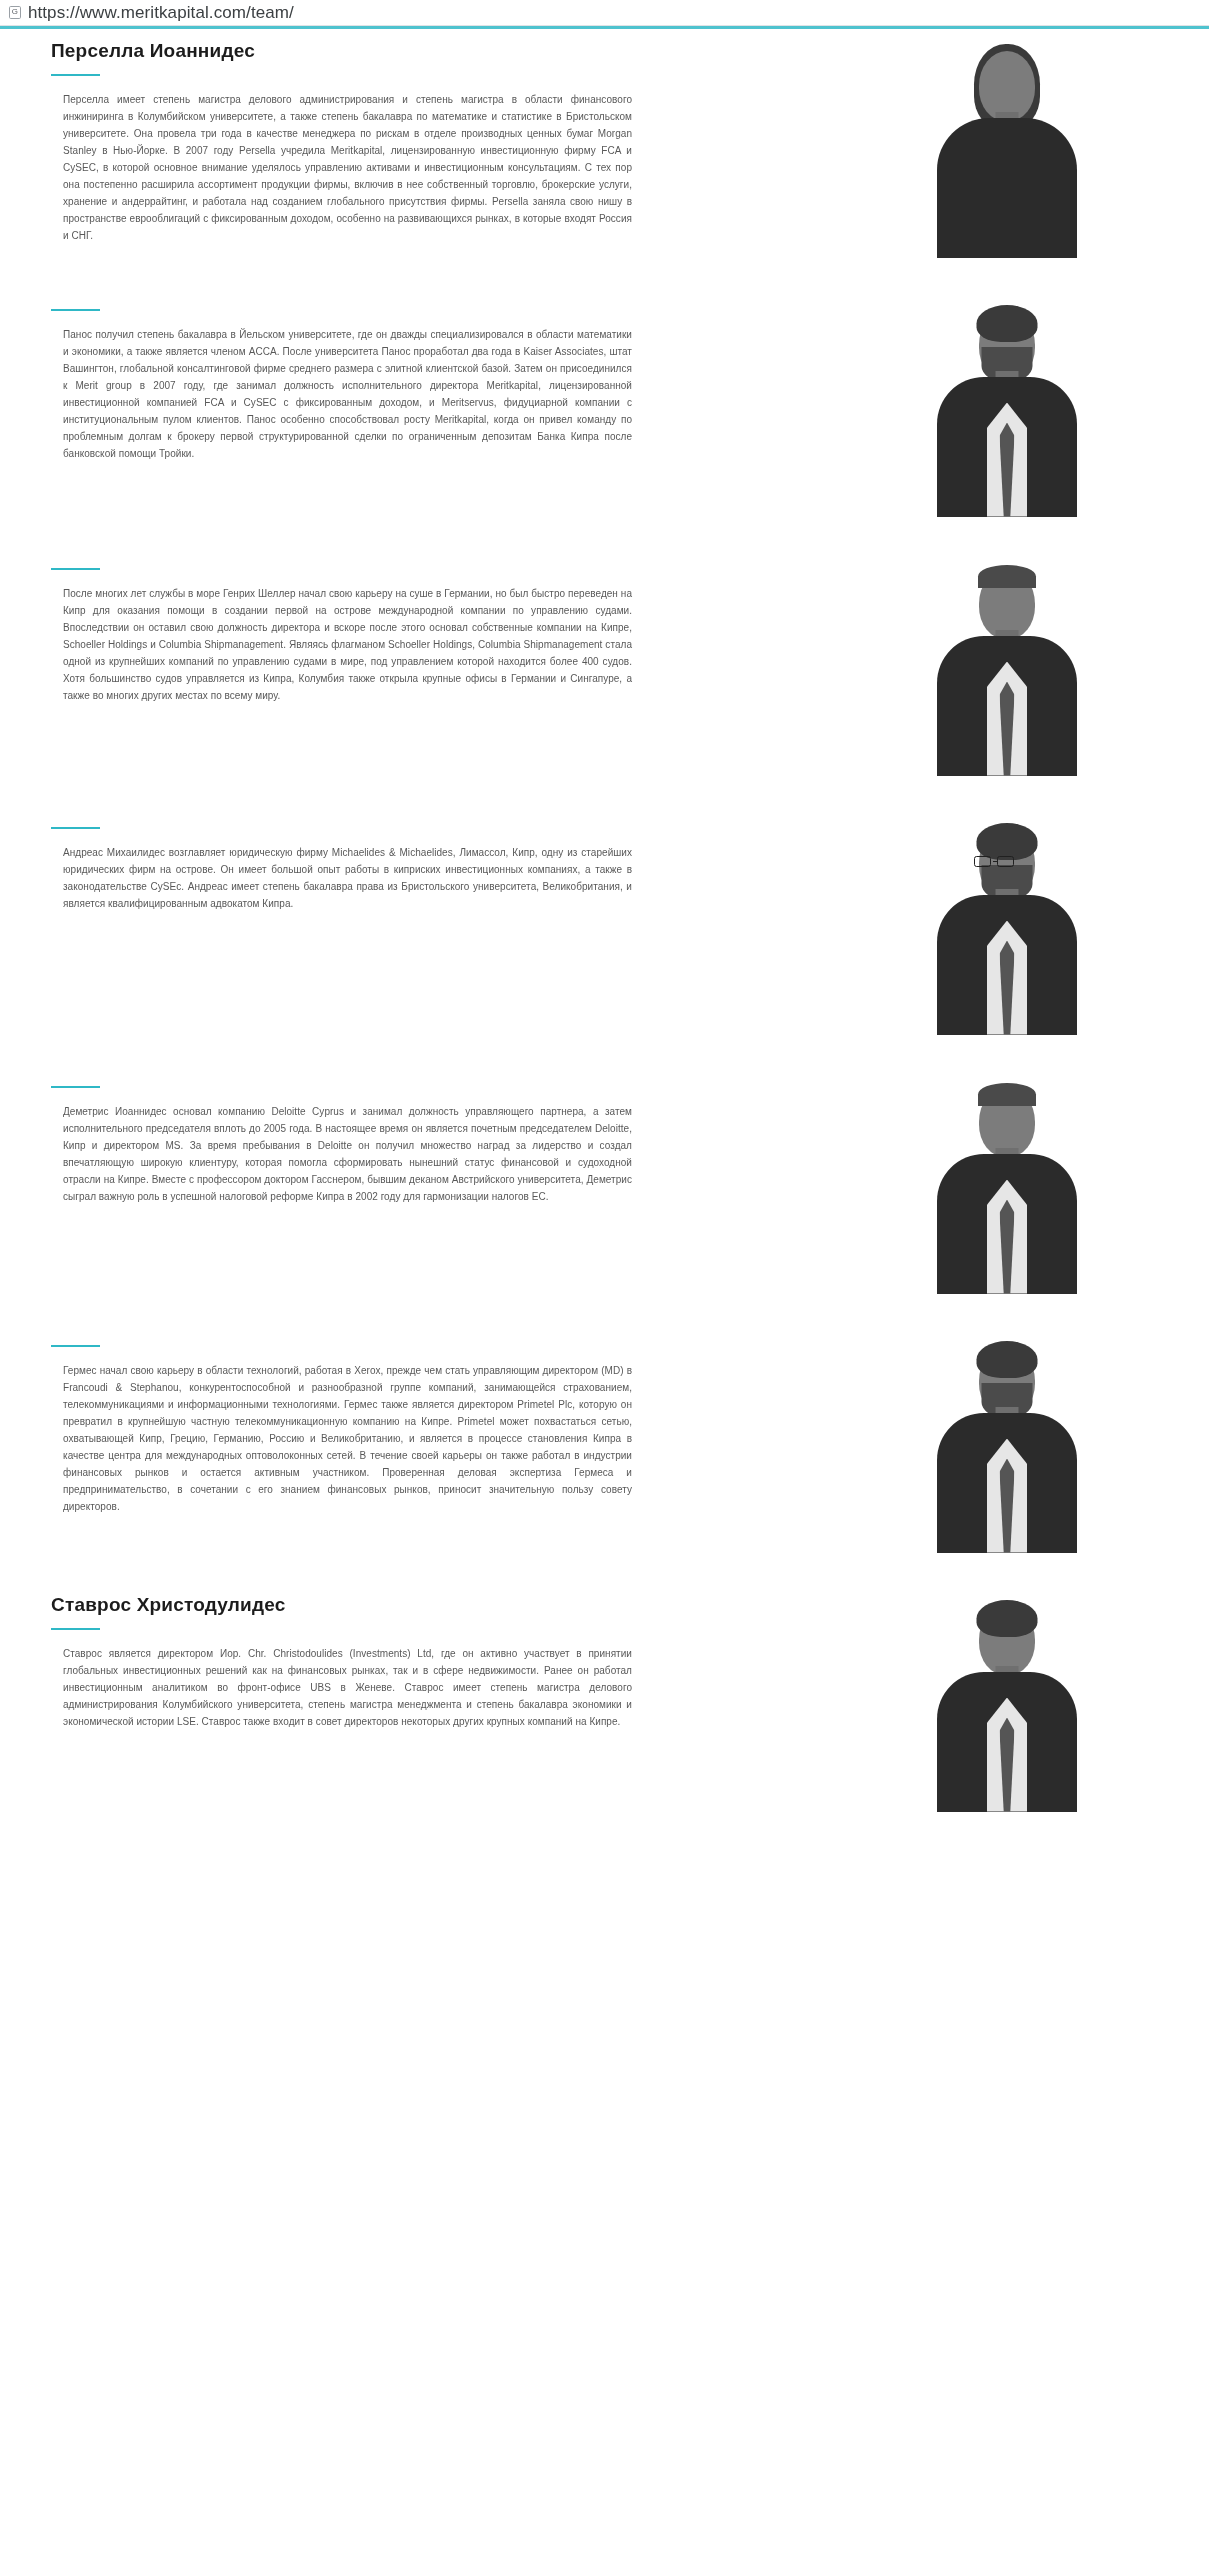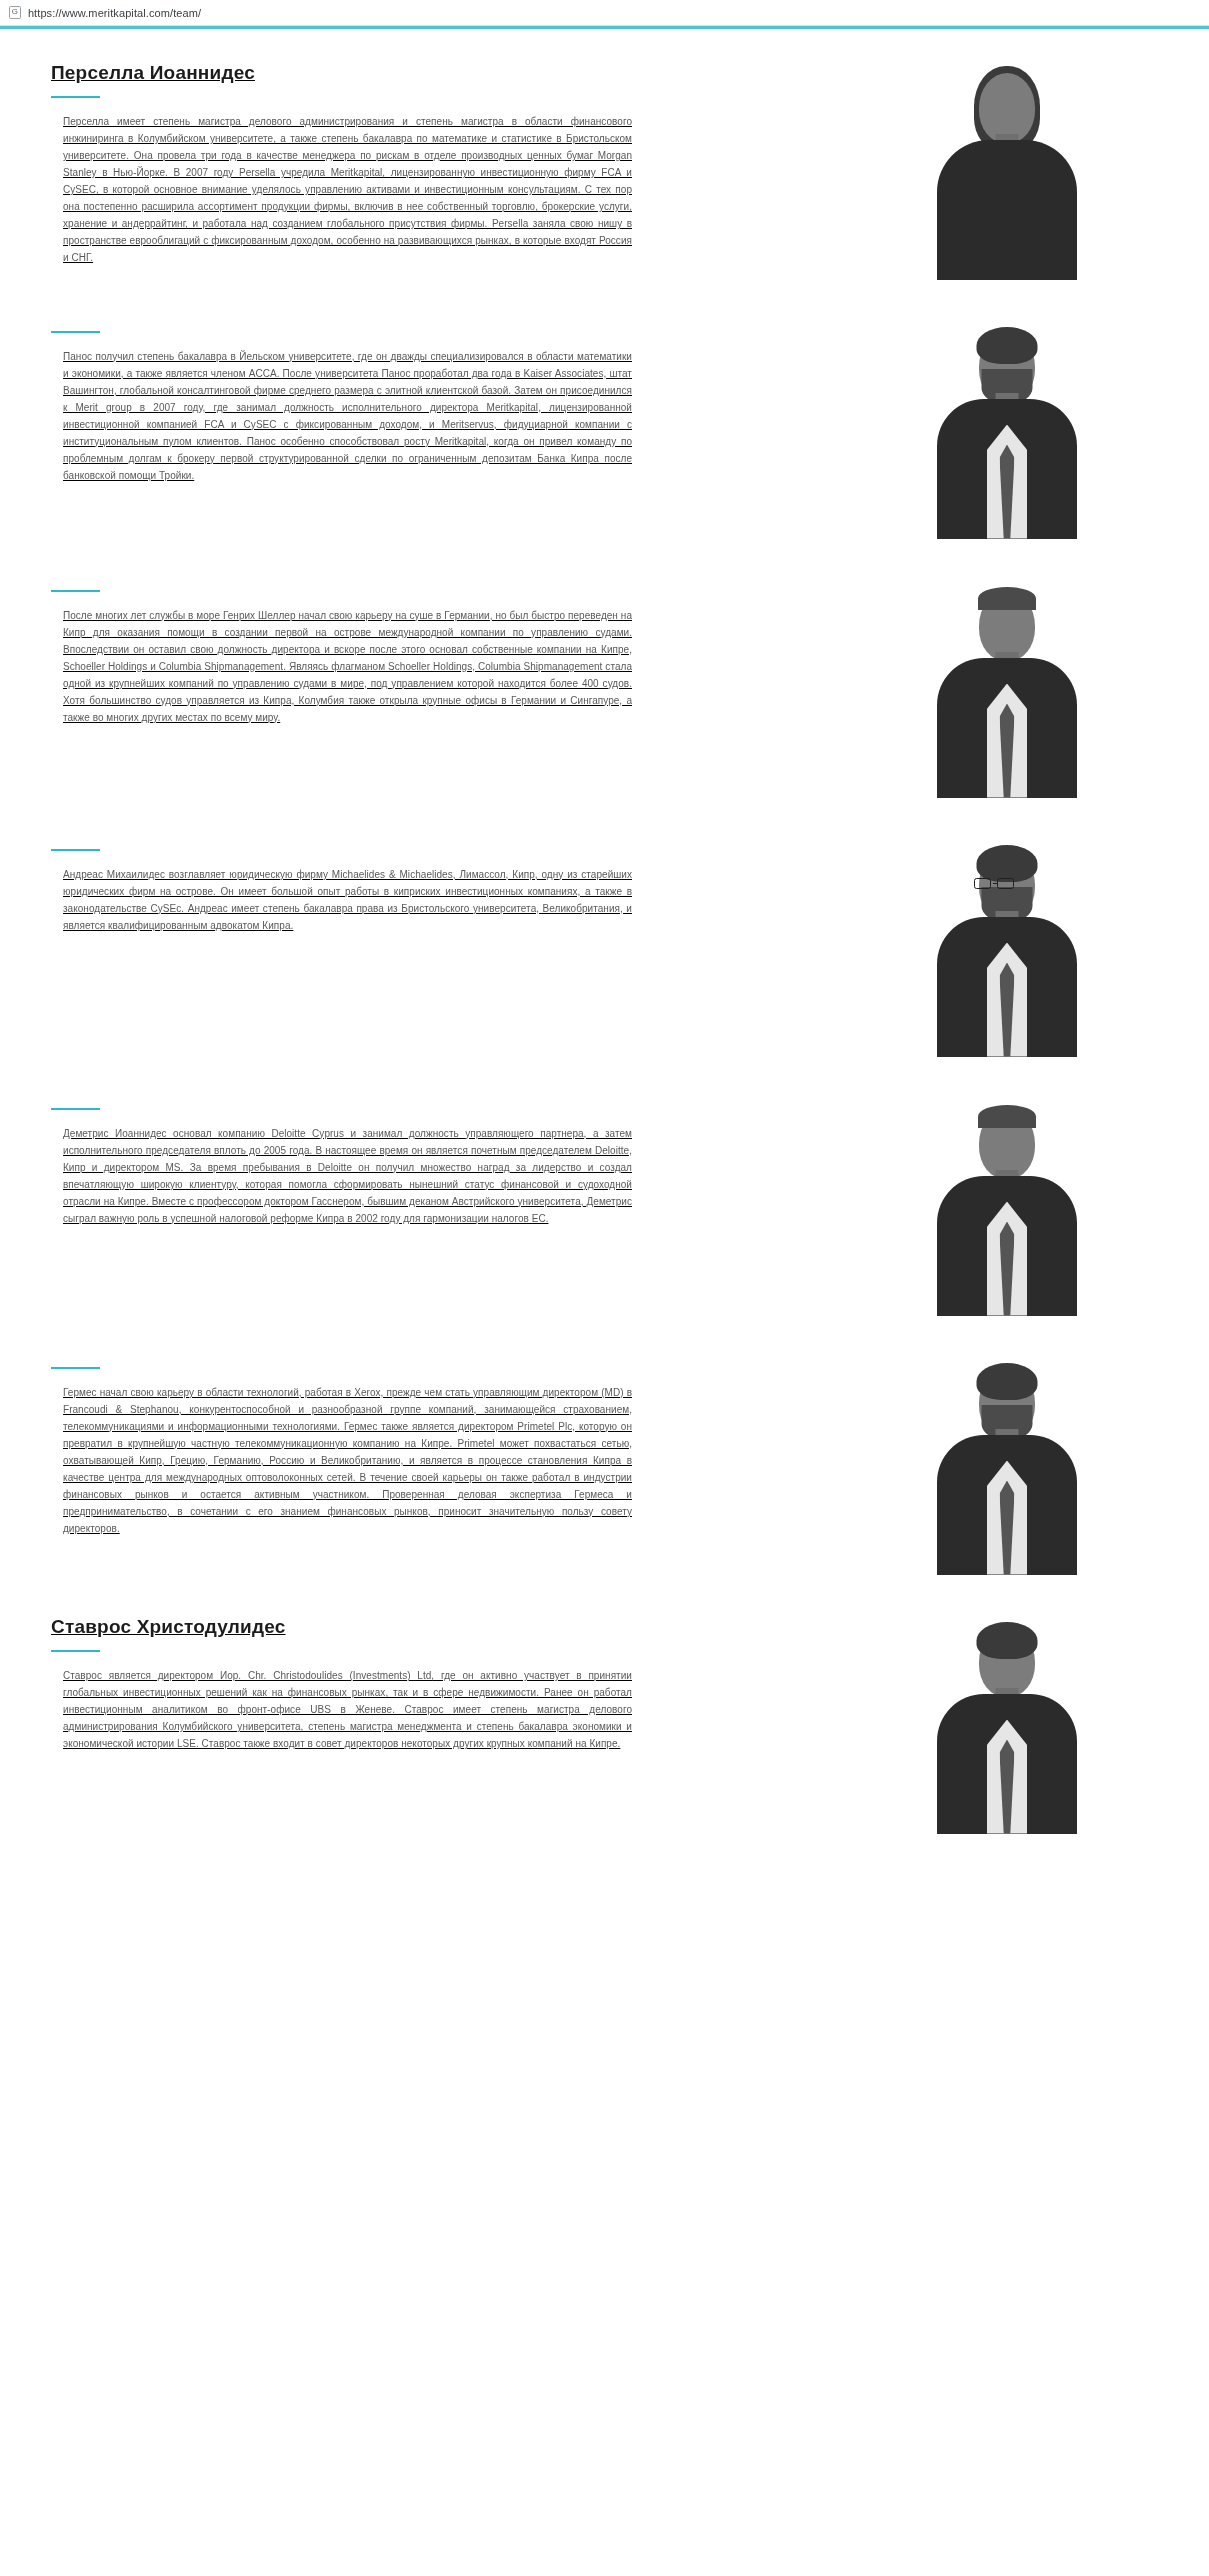--- a/index.html
+++ b/index.html
@@ -30,34 +30,33 @@
     height: 12.2px;
     border: 0.9px solid #9aa0a6;
     border-radius: 1.7px;
     font-size: 7.9px;
     line-height: 10.5px;
     text-align: center;
     color: #5f6368;
     font-family: "Liberation Sans", sans-serif;
   }
   .urlbar .url {
-    font-size: 11px;
+    font-size: 17px;
     color: #3c4043;
     letter-spacing: 0.1px;
   }
   .accentline {
     height: 2.6px;
     background: linear-gradient(to right, #2fb8c6 0%, #2fb8c6 100%);
     opacity: .85;
   }
 
   
   .page {
-    padding: 32px 0 35px 0;
-    text-decoration: underline;
+    padding: 10px 0 35px 0;
   }
   .person {
     position: relative;
     display: flex;
     align-items: flex-start;
     padding: 0 52px 0 51px;
     margin-bottom: 40px;
     min-height: 184px;
   }
   .person .text-col {

